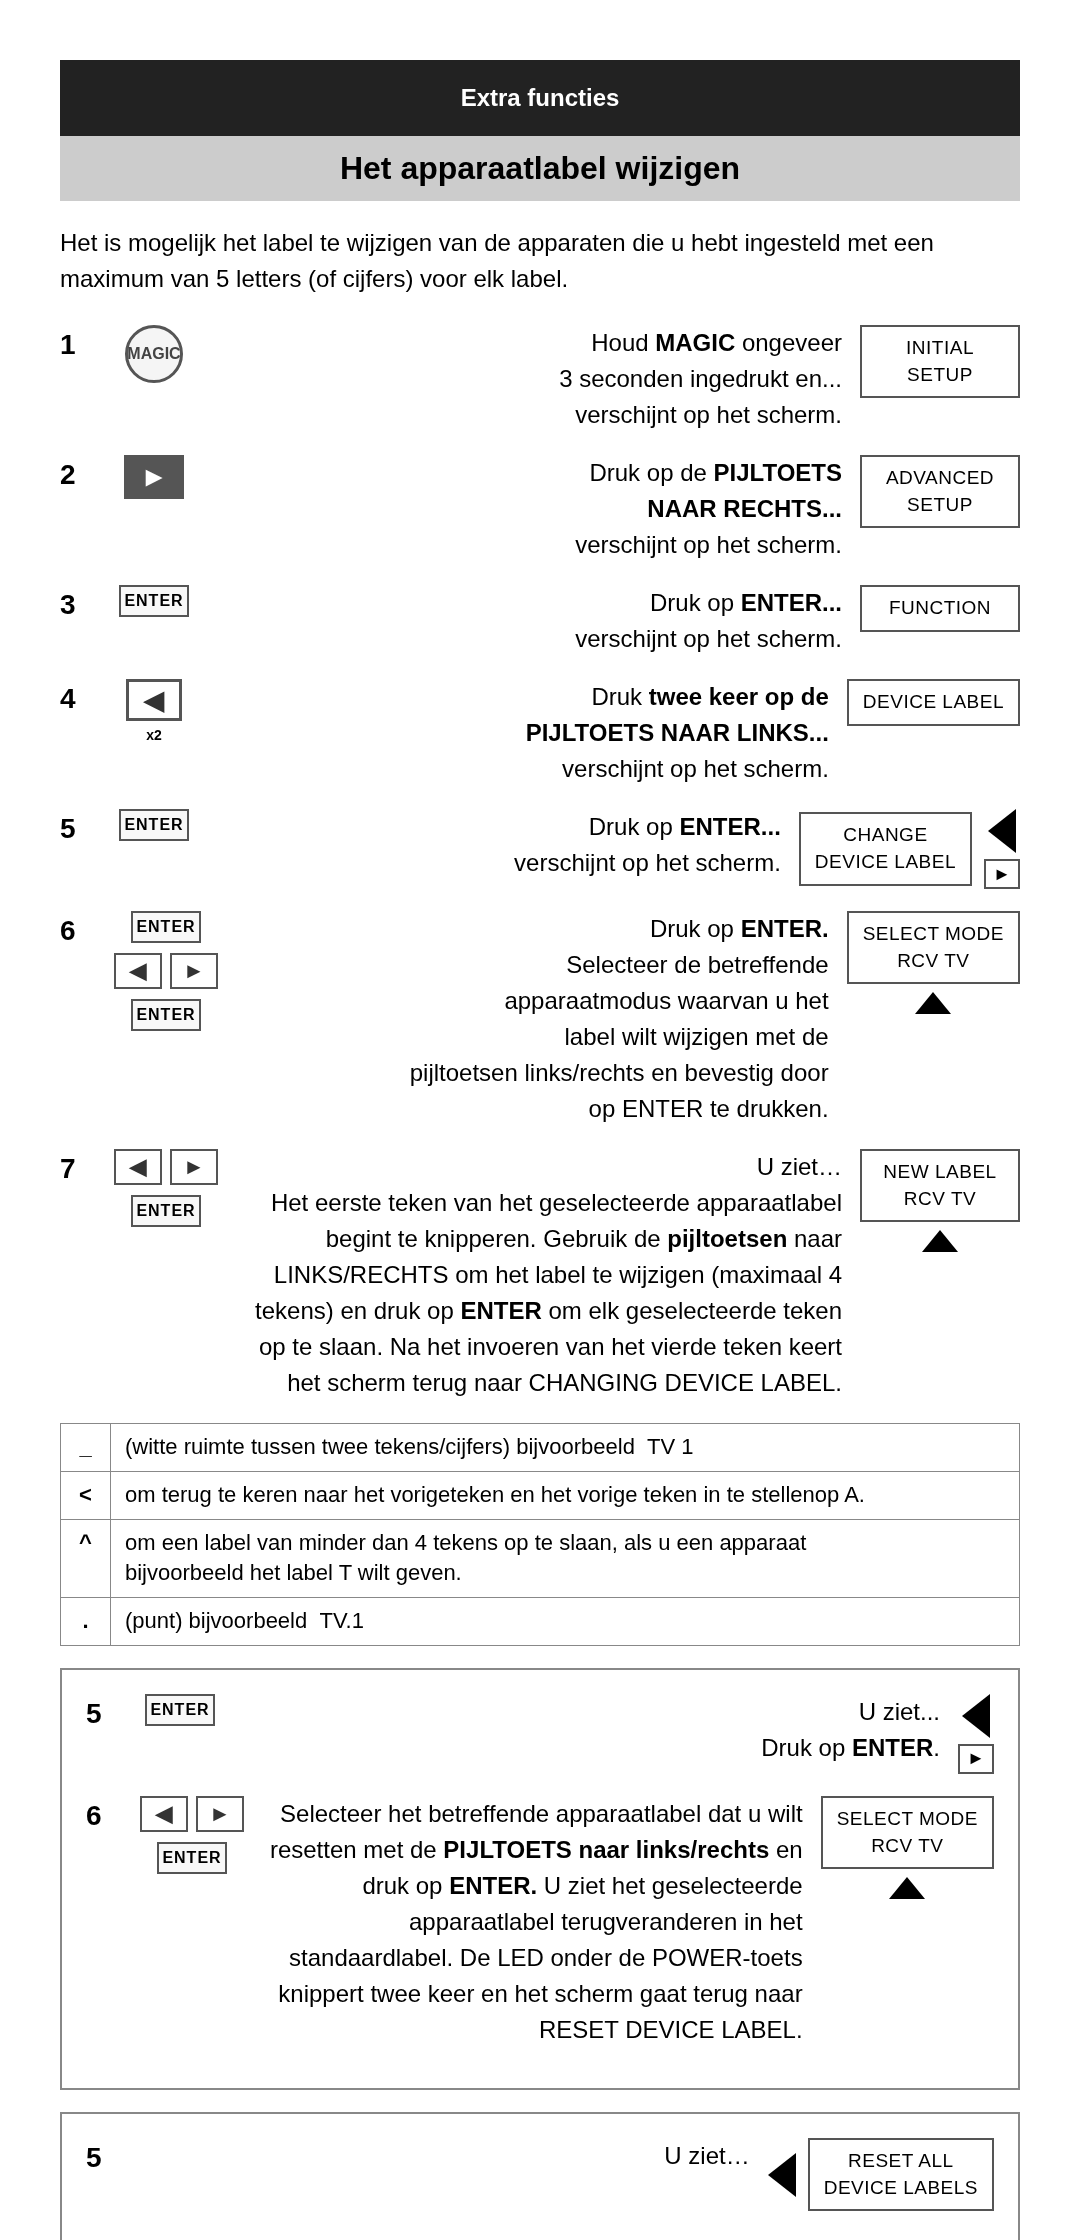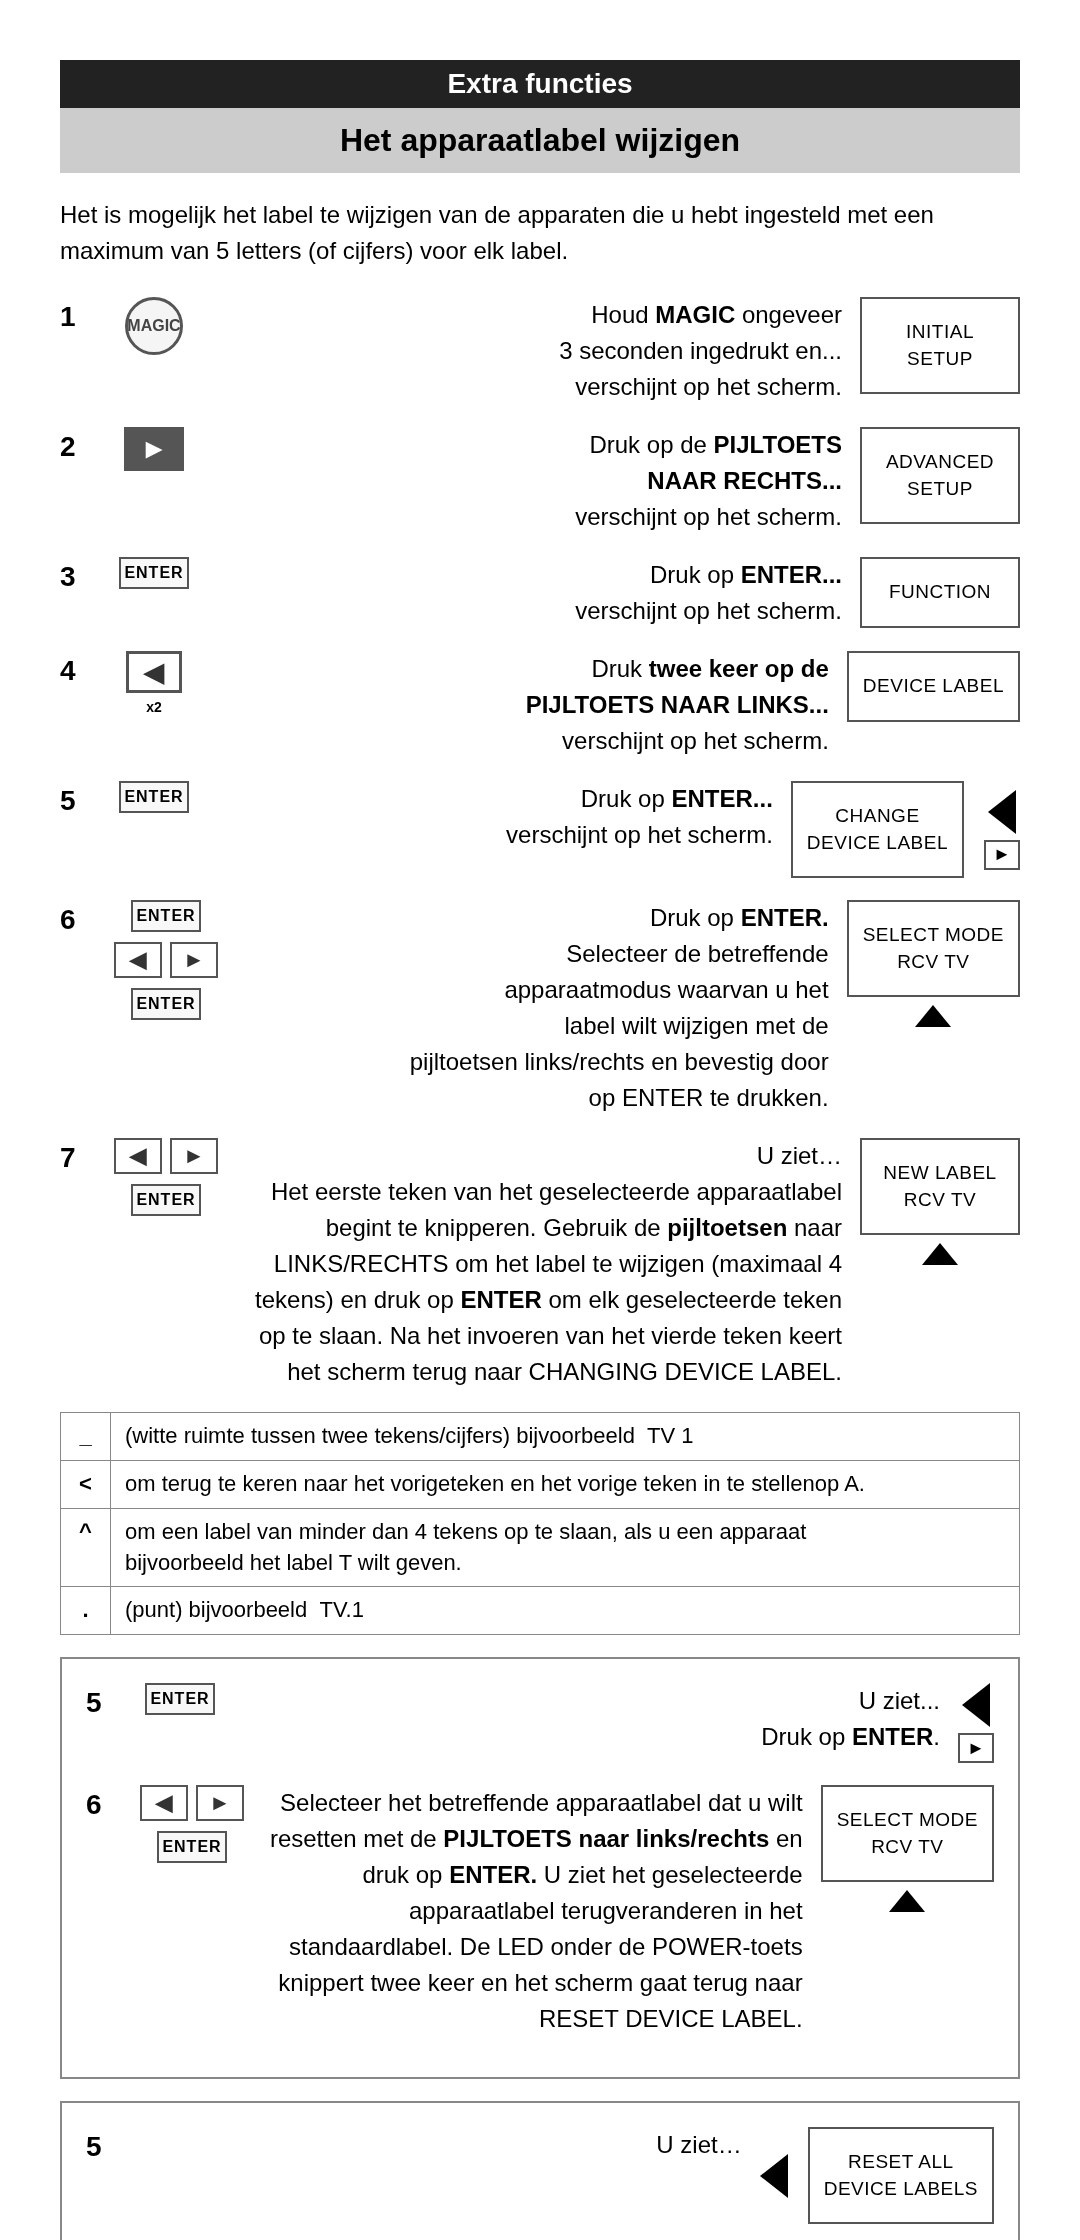--- a/index.html
+++ b/index.html
@@ -15,22 +15,22 @@
       width: 1080px;
       min-height: 2240px;
       padding: 60px 60px 40px 60px;
       background: #fff;
       position: relative;
     }
     .main-title {
       background: #222;
       color: #fff;
       text-align: center;
-      padding: 8px 0;
-      font-size: 28px;
+      padding: 24px 0;
+      font-size: 24px;
       font-weight: bold;
       margin-bottom: 0;
     }
     .section-title {
       background: #ccc;
       text-align: center;
       padding: 14px 0;
       font-size: 32px;
       font-weight: bold;
       margin-bottom: 24px;
@@ -63,21 +63,21 @@
       flex: 1;
       font-size: 24px;
       line-height: 1.5;
       text-align: right;
     }
     .step-text b { font-weight: bold; }
     .screen-box {
       min-width: 160px;
       max-width: 190px;
       border: 2px solid #555;
-      padding: 20px 14px;
+      padding: 8px 14px;
       font-size: 19px;
       text-align: center;
       text-transform: uppercase;
       line-height: 1.4;
       letter-spacing: 0.5px;
       margin-left: auto;
       white-space: pre-line;
     }
     
     .icon-magic {
@@ -144,21 +144,21 @@
     .right-arrow-indicator {
       width: 0; height: 0;
       border-top: 22px solid transparent;
       border-bottom: 22px solid transparent;
       border-right: 28px solid #000;
       display: inline-block;
     }
     .screen-with-arrow {
       display: flex;
       align-items: center;
-      gap: 20px;
+      gap: 12px;
       justify-content: flex-end;
     }
     
     .triangle-up {
       width: 0; height: 0;
       border-left: 18px solid transparent;
       border-right: 18px solid transparent;
       border-bottom: 22px solid #000;
       margin: 0 auto;
     }

